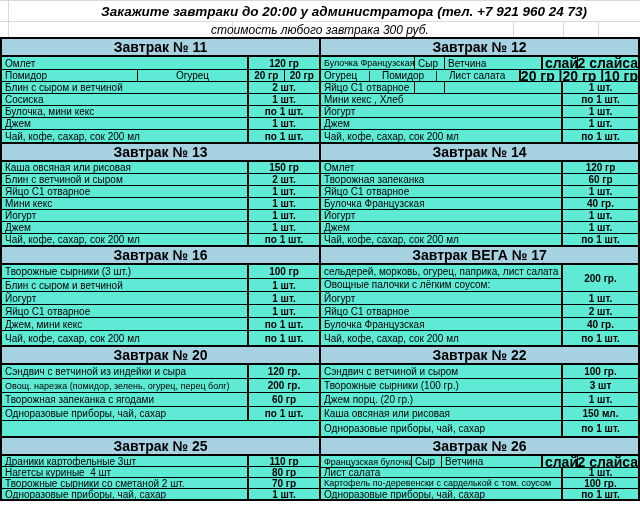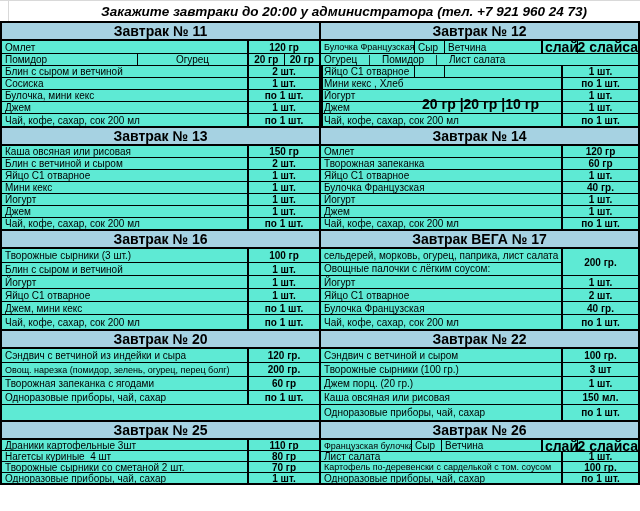--- a/index.html
+++ b/index.html
@@ -37,20 +37,28 @@
   .stack .line:first-child{border-bottom:1px solid #000;}
 </style>
 </head>
 <body>
 
 <div class="page">
   <div class="titlebar">
     <i class="gl" style="left:8px"></i>
     <span class="t">Закажите завтраки до 20:00 у администратора (тел. +7 921 960 24 73)</span>
   </div>
+  <div class="subtitlebar">
+    <i class="gl" style="left:8px"></i>
+    <i class="gl" style="left:232px"></i>
+    <i class="gl" style="left:513px"></i>
+    <i class="gl" style="left:563px"></i>
+    <i class="gl" style="left:598px"></i>
+    <span class="t">стоимость любого завтрака 300 руб.</span>
+  </div>
   <div class="sections" id="sections">
       <div class="section">
         <div class="sec-header">Завтрак № 11</div>
         <div class="row" style="height: 13px;">
           <div class="lbls">
             <div class="lbl" style="flex: 1 1 0px;">Омлет</div>
           </div>
           <div class="qty" style="flex: 0 0 72px;">
             <div class="q">120 гр</div>
           </div>
@@ -112,21 +120,21 @@
           <div class="lbls">
             <div class="lbl sm" style="flex: 0 0 93px;">Булочка Французская</div>
             <div class="lbl" style="flex: 0 0 30px;">Сыр</div>
             <div class="lbl" style="flex: 1 1 0px;">Ветчина</div>
           </div>
           <div class="qty" style="flex: 0 0 77px;">
             <div class="q sm" style="flex: 0 0 34px;">1 слайс</div>
             <div class="q sm">2 слайса</div>
           </div>
         </div>
-        <div class="row" style="height: 12px; flex-direction: column;">
+        <div class="row" style="height: 12px;">
           <div class="lbls">
             <div class="lbl" style="flex: 1 1 0px;">Огурец    |    Помидор    |    Лист салата</div>
           </div>
           <div class="qty" style="flex: 0 0 77px;">
             <div class="q sm">20 гр |20 гр |10 гр</div>
           </div>
         </div>
         <div class="row" style="height: 12px;">
           <div class="lbls">
             <div class="lbl" style="flex: 0 0 93px;">Яйцо С1 отварное</div>

